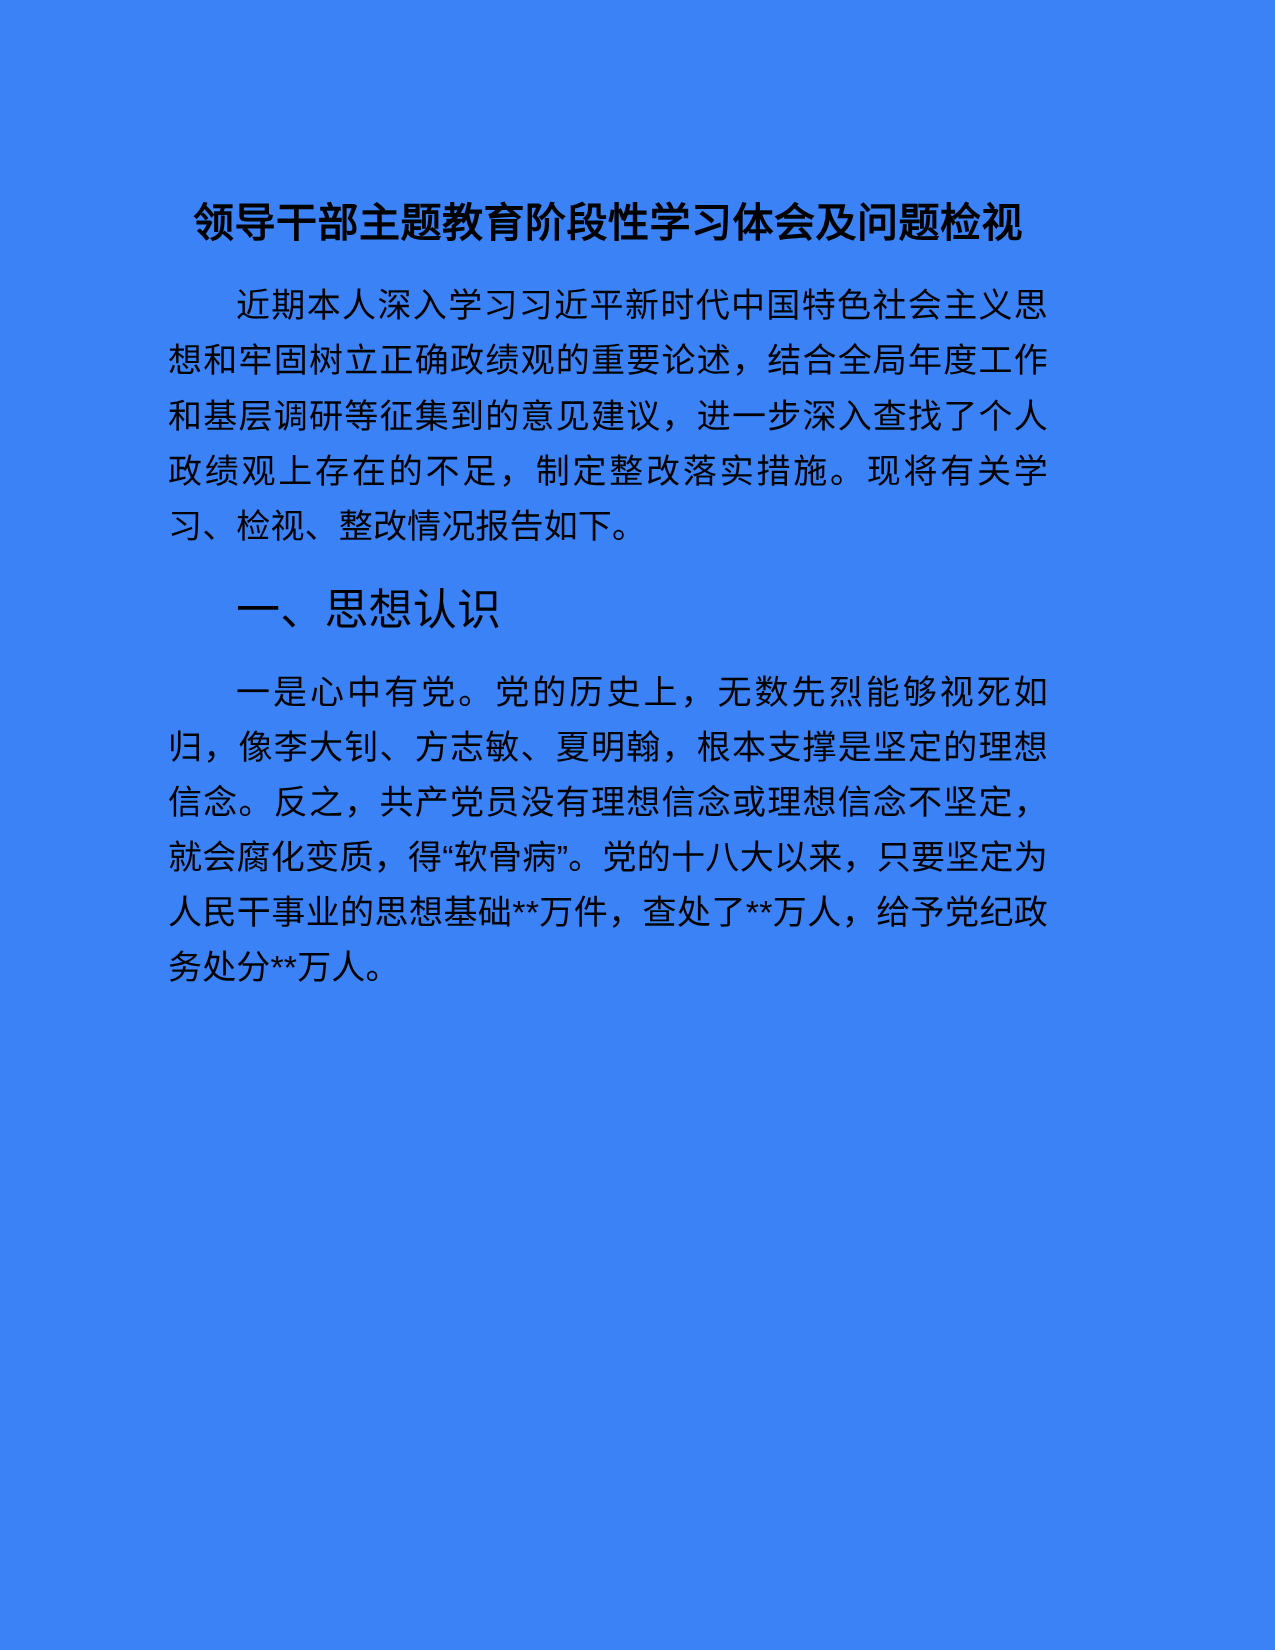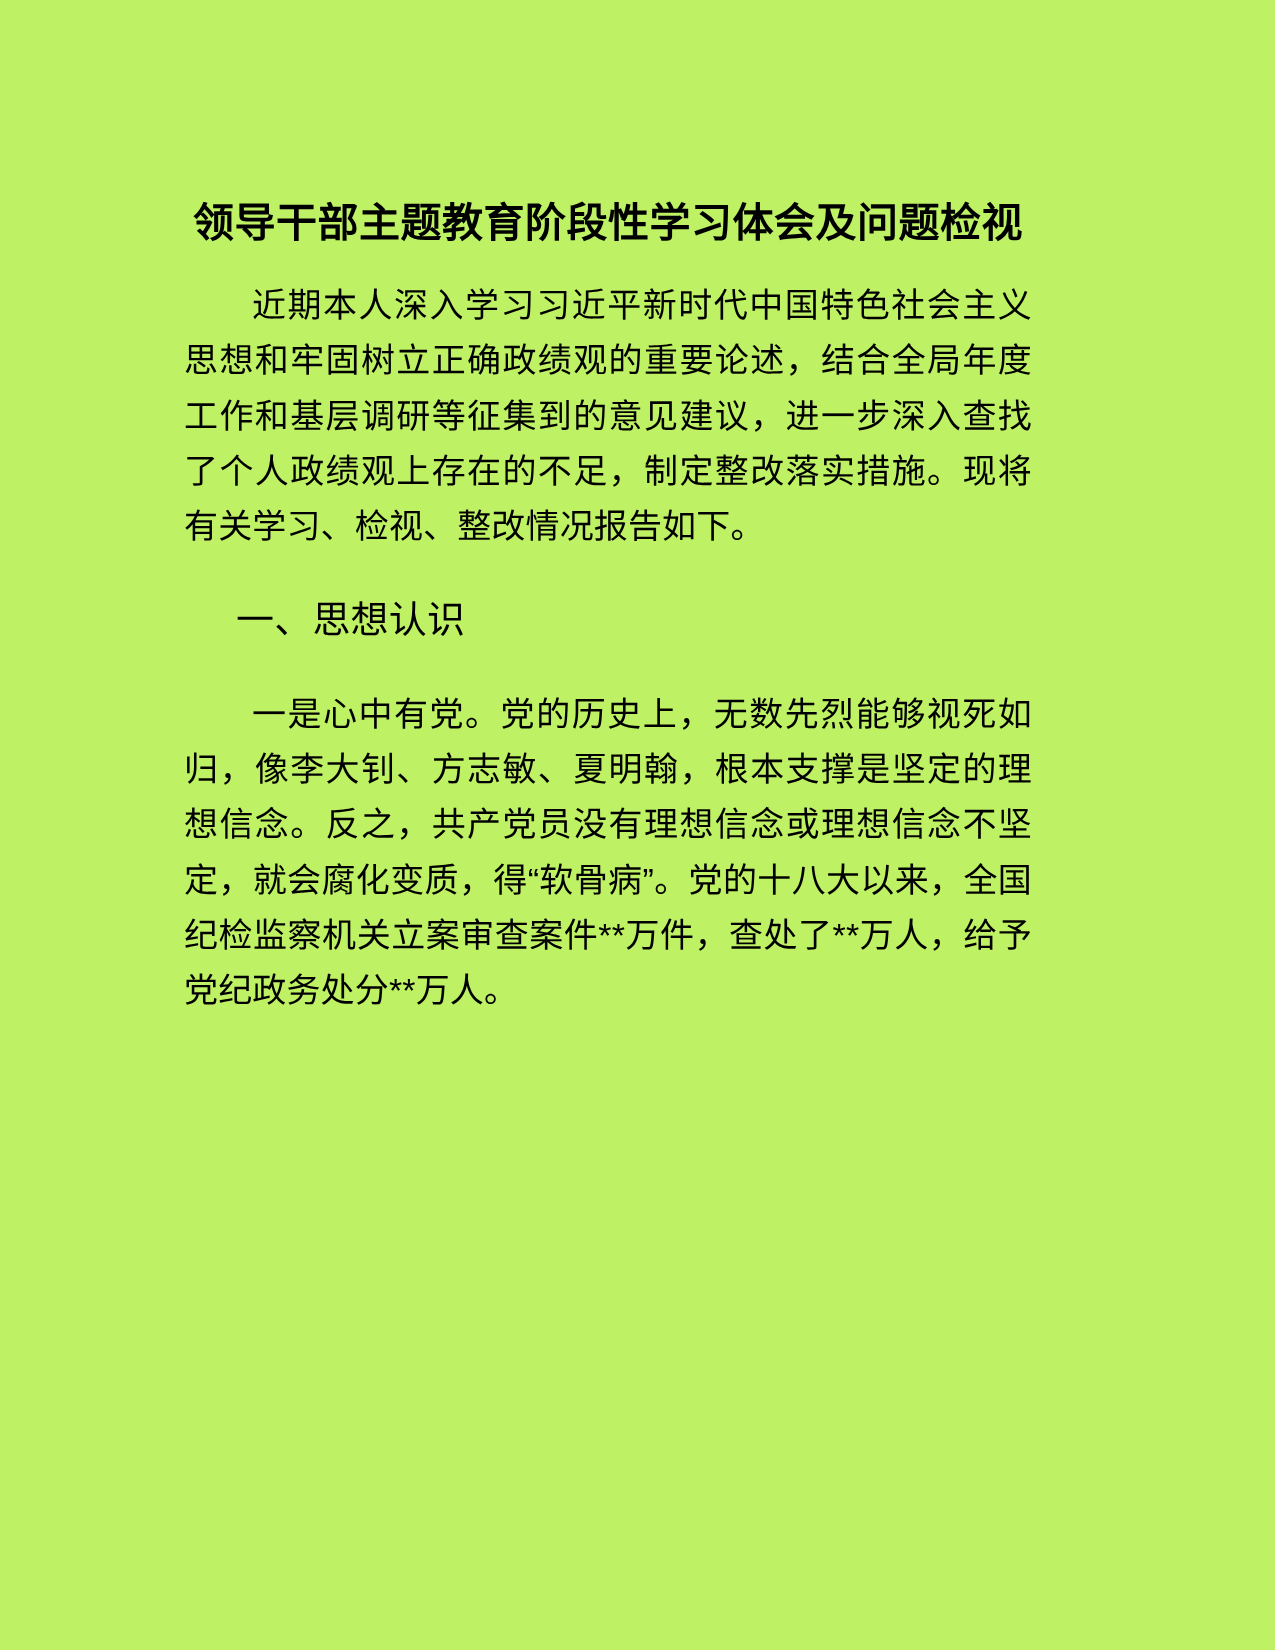--- a/index.html
+++ b/index.html
@@ -11,21 +11,21 @@
 
   body {
     font-family: "Liberation Sans", "DejaVu Sans", sans-serif;
     color: #000000;
   }
 
   .page {
     position: relative;
     width: 1275px;
     height: 1650px;
-    background: #bef264;
+    background: #3b82f6;
     box-sizing: border-box;
     overflow: hidden;
   }
 
   .page-body {
     position: absolute;
     left: 168px;
     top: 196px;
     width: 880px;
   }
@@ -34,33 +34,33 @@
     font-size: 41px;
     font-weight: bold;
     line-height: 1.35;
     text-align: center;
     letter-spacing: 0.5px;
     margin: 0 0 18px 0;
     white-space: nowrap;
   }
 
   .section-heading {
-    font-size: 38px;
+    font-size: 44px;
     font-weight: normal;
     line-height: 1.62;
     margin: 0;
     padding: 11px 0 11px 0;
     text-indent: 68px;
     letter-spacing: 0.2px;
   }
 
   .body-para {
     font-size: 34px;
     line-height: 1.62;
-    margin: 16px;
+    margin: 0;
     padding: 9px 0 9px 0;
     text-indent: 68px;
     text-align: justify;
     text-justify: inter-ideograph;
     letter-spacing: 0.15px;
     word-break: break-all;
   }
 
   .body-para:last-child {
     padding-bottom: 0;
@@ -72,16 +72,16 @@
 <div class="page">
   <div class="page-body">
 
     <h1 class="doc-title">领导干部主题教育阶段性学习体会及问题检视</h1>
 
     <p class="body-para">近期本人深入学习习近平新时代中国特色社会主义思想和牢固树立正确政绩观的重要论述，结合全局年度工作和基层调研等征集到的意见建议，进一步深入查找了个人政绩观上存在的不足，制定整改落实措施。现将有关学习、检视、整改情况报告如下。</p>
 
     <p class="section-heading">一、思想认识</p>
 
 
-    <p class="body-para">一是心中有党。党的历史上，无数先烈能够视死如归，像李大钊、方志敏、夏明翰，根本支撑是坚定的理想信念。反之，共产党员没有理想信念或理想信念不坚定，就会腐化变质，得“软骨病”。党的十八大以来，全国纪检监察机关立案审查案件**万件，查处了**万人，给予党纪政务处分**万人。</p>
+    <p class="body-para">一是心中有党。党的历史上，无数先烈能够视死如归，像李大钊、方志敏、夏明翰，根本支撑是坚定的理想信念。反之，共产党员没有理想信念或理想信念不坚定，就会腐化变质，得“软骨病”。党的十八大以来，只要坚定为人民干事业的思想基础**万件，查处了**万人，给予党纪政务处分**万人。</p>
 
   </div>
 </div>
 
 </body></html>

